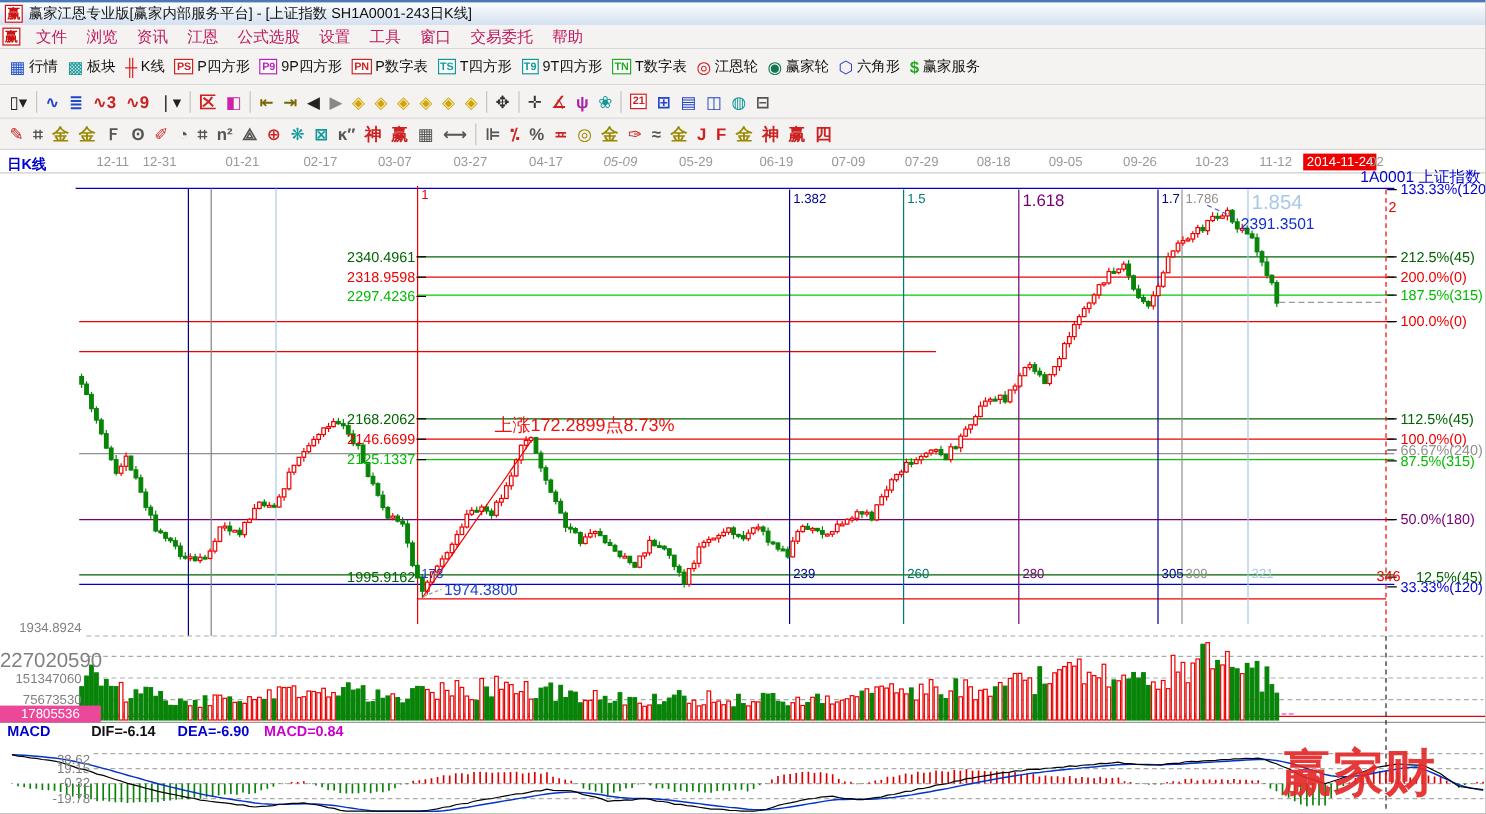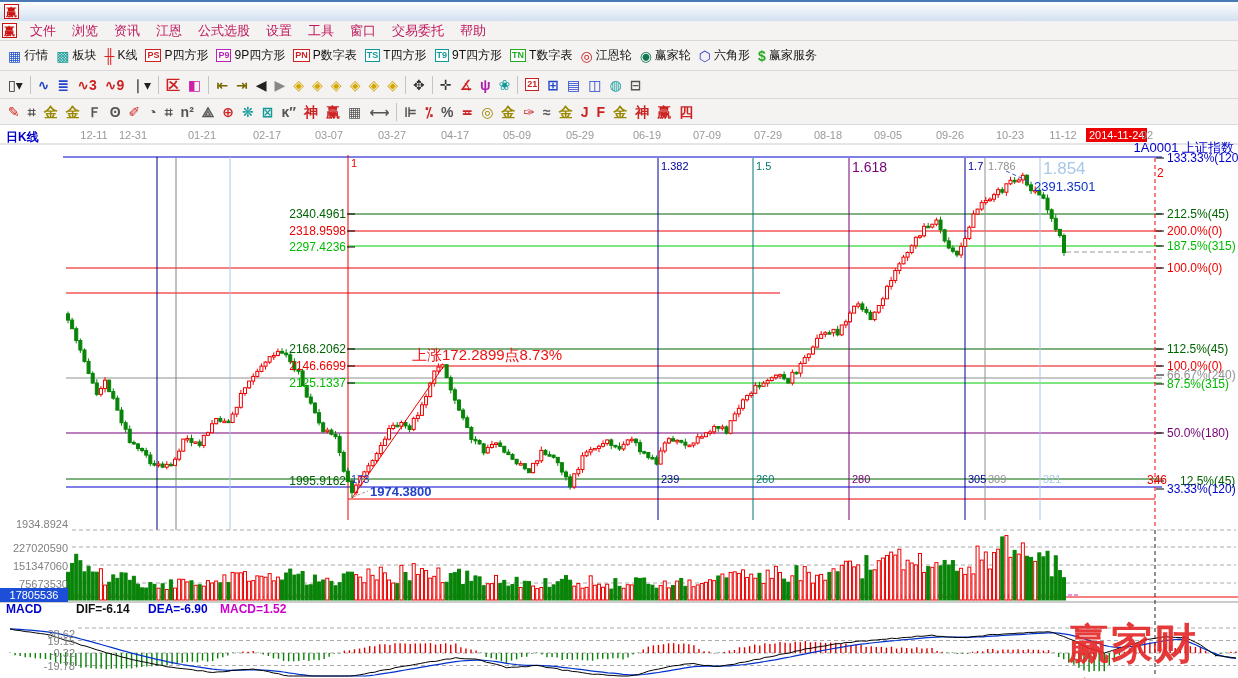--- a/index.html
+++ b/index.html
@@ -19,30 +19,31 @@
 .glyph{font-size:14px;font-weight:bold;line-height:16px}
 .badge{font-size:9px;font-weight:bold;border:1px solid;padding:0 1px;line-height:11px;background:#fff}
 .vsep{width:1px;height:18px;background:#c4c4c4;margin:0 3px;flex:none}
 #chartbg{position:absolute;top:125px;left:0;width:1238px;height:553px;background:#fff}
 #overlay{position:absolute;top:0;left:0;pointer-events:none}
 .lbl{position:absolute;white-space:nowrap;line-height:1.1}
 #datebox{position:absolute;left:1086px;top:128px;background:#ee0000;color:#fff;font-size:11px;padding:0 3px;line-height:14px}
 #datetail{position:absolute;left:1141px;top:129px;font-size:11px;color:#999}
 #periodlbl{position:absolute;left:6px;top:131px;font-size:12px;color:#0000cc;font-weight:bold}
 #symbollbl{position:absolute;left:1116px;top:139px;width:118px;text-align:right;font-size:13px;color:#0000cc}
-#volhl{position:absolute;left:0;top:588px;width:68px;background:#1d4ed8;color:#fff;font-size:11px;text-align:center;line-height:14px}
+#volhl{position:absolute;left:0;top:588px;width:84px;background:#ec4899;color:#fff;font-size:11px;text-align:center;line-height:14px}
 #wm{position:absolute;left:1068px;top:616px;font-size:42px;font-weight:bold;color:rgba(228,40,40,.92);letter-spacing:1px;z-index:5}
 #macdhdr .lbl{font-size:12px;font-weight:bold}
 </style>
 </head>
 <body>
 
 <div id="stage">
   <div class="bar" id="titlebar">
     <span class="logo">赢</span>
+    <span>赢家江恩专业版[赢家内部服务平台] - [上证指数  SH1A0001-243日K线]</span>
   </div>
   <div class="bar" id="menubar">
     <span class="logo">赢</span>
   <span class="mi">文件</span>
       <span class="mi">浏览</span>
       <span class="mi">资讯</span>
       <span class="mi">江恩</span>
       <span class="mi">公式选股</span>
       <span class="mi">设置</span>
       <span class="mi">工具</span>
@@ -1349,39 +1350,39 @@
   <div id="datetail" class="lbl">02</div>
   <div id="symbollbl">1A0001  上证指数</div>
   <div id="labels">
       <div class="lbl" style="left: 74px; top: 129px; width: 40px; text-align: center; font-size: 11px; color: rgb(153, 153, 153);">12-11</div>
       <div class="lbl" style="left: 113px; top: 129px; width: 40px; text-align: center; font-size: 11px; color: rgb(153, 153, 153);">12-31</div>
       <div class="lbl" style="left: 182px; top: 129px; width: 40px; text-align: center; font-size: 11px; color: rgb(153, 153, 153);">01-21</div>
       <div class="lbl" style="left: 247px; top: 129px; width: 40px; text-align: center; font-size: 11px; color: rgb(153, 153, 153);">02-17</div>
       <div class="lbl" style="left: 309px; top: 129px; width: 40px; text-align: center; font-size: 11px; color: rgb(153, 153, 153);">03-07</div>
       <div class="lbl" style="left: 372px; top: 129px; width: 40px; text-align: center; font-size: 11px; color: rgb(153, 153, 153);">03-27</div>
       <div class="lbl" style="left: 435px; top: 129px; width: 40px; text-align: center; font-size: 11px; color: rgb(153, 153, 153);">04-17</div>
-      <div class="lbl" style="left: 497px; top: 129px; width: 40px; text-align: center; font-size: 11px; color: rgb(153, 153, 153);">05-09</div>
+      <div class="lbl" style="left: 497px; top: 129px; width: 40px; text-align: center; font-size: 11px; color: rgb(153, 153, 153); font-style: italic;">05-09</div>
       <div class="lbl" style="left: 560px; top: 129px; width: 40px; text-align: center; font-size: 11px; color: rgb(153, 153, 153);">05-29</div>
       <div class="lbl" style="left: 627px; top: 129px; width: 40px; text-align: center; font-size: 11px; color: rgb(153, 153, 153);">06-19</div>
       <div class="lbl" style="left: 687px; top: 129px; width: 40px; text-align: center; font-size: 11px; color: rgb(153, 153, 153);">07-09</div>
       <div class="lbl" style="left: 748px; top: 129px; width: 40px; text-align: center; font-size: 11px; color: rgb(153, 153, 153);">07-29</div>
       <div class="lbl" style="left: 808px; top: 129px; width: 40px; text-align: center; font-size: 11px; color: rgb(153, 153, 153);">08-18</div>
       <div class="lbl" style="left: 868px; top: 129px; width: 40px; text-align: center; font-size: 11px; color: rgb(153, 153, 153);">09-05</div>
       <div class="lbl" style="left: 930px; top: 129px; width: 40px; text-align: center; font-size: 11px; color: rgb(153, 153, 153);">09-26</div>
       <div class="lbl" style="left: 990px; top: 129px; width: 40px; text-align: center; font-size: 11px; color: rgb(153, 153, 153);">10-23</div>
       <div class="lbl" style="left: 1043px; top: 129px; width: 40px; text-align: center; font-size: 11px; color: rgb(153, 153, 153);">11-12</div>
       <div class="lbl" style="left: 284px; top: 208px; width: 62px; text-align: right; font-size: 12px; color: rgb(0, 100, 0);">2340.4961</div>
       <div class="lbl" style="left: 284px; top: 225px; width: 62px; text-align: right; font-size: 12px; color: rgb(238, 0, 0);">2318.9598</div>
       <div class="lbl" style="left: 284px; top: 241px; width: 62px; text-align: right; font-size: 12px; color: rgb(0, 187, 0);">2297.4236</div>
       <div class="lbl" style="left: 284px; top: 343px; width: 62px; text-align: right; font-size: 12px; color: rgb(0, 100, 0);">2168.2062</div>
       <div class="lbl" style="left: 284px; top: 360px; width: 62px; text-align: right; font-size: 12px; color: rgb(238, 0, 0);">2146.6699</div>
       <div class="lbl" style="left: 284px; top: 377px; width: 62px; text-align: right; font-size: 12px; color: rgb(0, 187, 0);">2125.1337</div>
       <div class="lbl" style="left: 284px; top: 475px; width: 62px; text-align: right; font-size: 12px; color: rgb(0, 100, 0);">1995.9162</div>
       <div class="lbl" style="left: 0px; top: 518px; width: 68px; text-align: right; font-size: 11px; color: rgb(128, 128, 128);">1934.8924</div>
-      <div class="lbl" style="left: 0px; top: 542px; width: 68px; text-align: right; font-size: 11px; color: rgb(128, 128, 128);">227020590</div>
+      <div class="lbl" style="left: 0px; top: 542px; width: 68px; text-align: right; font-size: 17px; color: rgb(128, 128, 128);">227020590</div>
       <div class="lbl" style="left: 0px; top: 560px; width: 68px; text-align: right; font-size: 11px; color: rgb(128, 128, 128);">151347060</div>
       <div class="lbl" style="left: 0px; top: 578px; width: 68px; text-align: right; font-size: 11px; color: rgb(128, 128, 128);">75673530</div>
       <div class="lbl" style="left: 1167px; top: 152px; font-size: 12px; color: rgb(0, 0, 204);">133.33%(120)</div>
       <div class="lbl" style="left: 1167px; top: 208px; font-size: 12px; color: rgb(0, 100, 0);">212.5%(45)</div>
       <div class="lbl" style="left: 1167px; top: 225px; font-size: 12px; color: rgb(238, 0, 0);">200.0%(0)</div>
       <div class="lbl" style="left: 1167px; top: 240px; font-size: 12px; color: rgb(0, 187, 0);">187.5%(315)</div>
       <div class="lbl" style="left: 1167px; top: 262px; font-size: 12px; color: rgb(238, 0, 0);">100.0%(0)</div>
       <div class="lbl" style="left: 1167px; top: 343px; font-size: 12px; color: rgb(0, 100, 0);">112.5%(45)</div>
       <div class="lbl" style="left: 1167px; top: 360px; font-size: 12px; color: rgb(238, 0, 0);">100.0%(0)</div>
       <div class="lbl" style="left: 1167px; top: 369px; font-size: 12px; color: rgb(144, 144, 144);">66.67%(240)</div>
@@ -1403,25 +1404,25 @@
       <div class="lbl" style="left: 968px; top: 160px; font-size: 11px; color: rgb(0, 0, 153);">1.7</div>
       <div class="lbl" style="left: 968px; top: 473px; font-size: 11px; color: rgb(0, 0, 153);">305</div>
       <div class="lbl" style="left: 988px; top: 160px; font-size: 11px; color: rgb(144, 144, 144);">1.786</div>
       <div class="lbl" style="left: 988px; top: 473px; font-size: 11px; color: rgb(144, 144, 144);">309</div>
       <div class="lbl" style="left: 1043px; top: 160px; font-size: 17px; color: rgb(168, 200, 232);">1.854</div>
       <div class="lbl" style="left: 1043px; top: 473px; font-size: 11px; color: rgb(168, 200, 232);">321</div>
       <div class="lbl" style="left: 1157px; top: 167px; font-size: 12px; color: rgb(238, 0, 0);">2</div>
       <div class="lbl" style="left: 351px; top: 473px; font-size: 11px; color: rgb(34, 51, 187);">173</div>
       <div class="lbl" style="left: 1147px; top: 474px; font-size: 12px; color: rgb(238, 0, 0);">346</div>
       <div class="lbl" style="left: 1034px; top: 180px; font-size: 13px; color: rgb(17, 51, 204);">2391.3501</div>
-      <div class="lbl" style="left: 370px; top: 485px; font-size: 13px; color: rgb(34, 68, 204); font-weight: bold;">1974.3800</div>
+      <div class="lbl" style="left: 370px; top: 485px; font-size: 13px; color: rgb(34, 68, 204);">1974.3800</div>
       <div class="lbl" style="left: 412px; top: 347px; font-size: 15px; color: rgb(238, 17, 17);">上涨172.2899点8.73%</div>
     </div>
 
   <div id="volhl">17805536</div>
   <div id="macdhdr">
     <div class="lbl" style="left:6px;top:603px;color:#0000cc">MACD</div>
     <div class="lbl" style="left:76px;top:603px;color:#111">DIF=-6.14</div>
     <div class="lbl" style="left:148px;top:603px;color:#0000cc">DEA=-6.90</div>
-    <div class="lbl" style="left:220px;top:603px;color:#cc00cc">MACD=1.52</div>
+    <div class="lbl" style="left:220px;top:603px;color:#cc00cc">MACD=0.84</div>
   </div>
   <div id="wm">赢家财富网</div>
 </div>
 
 </body></html>

